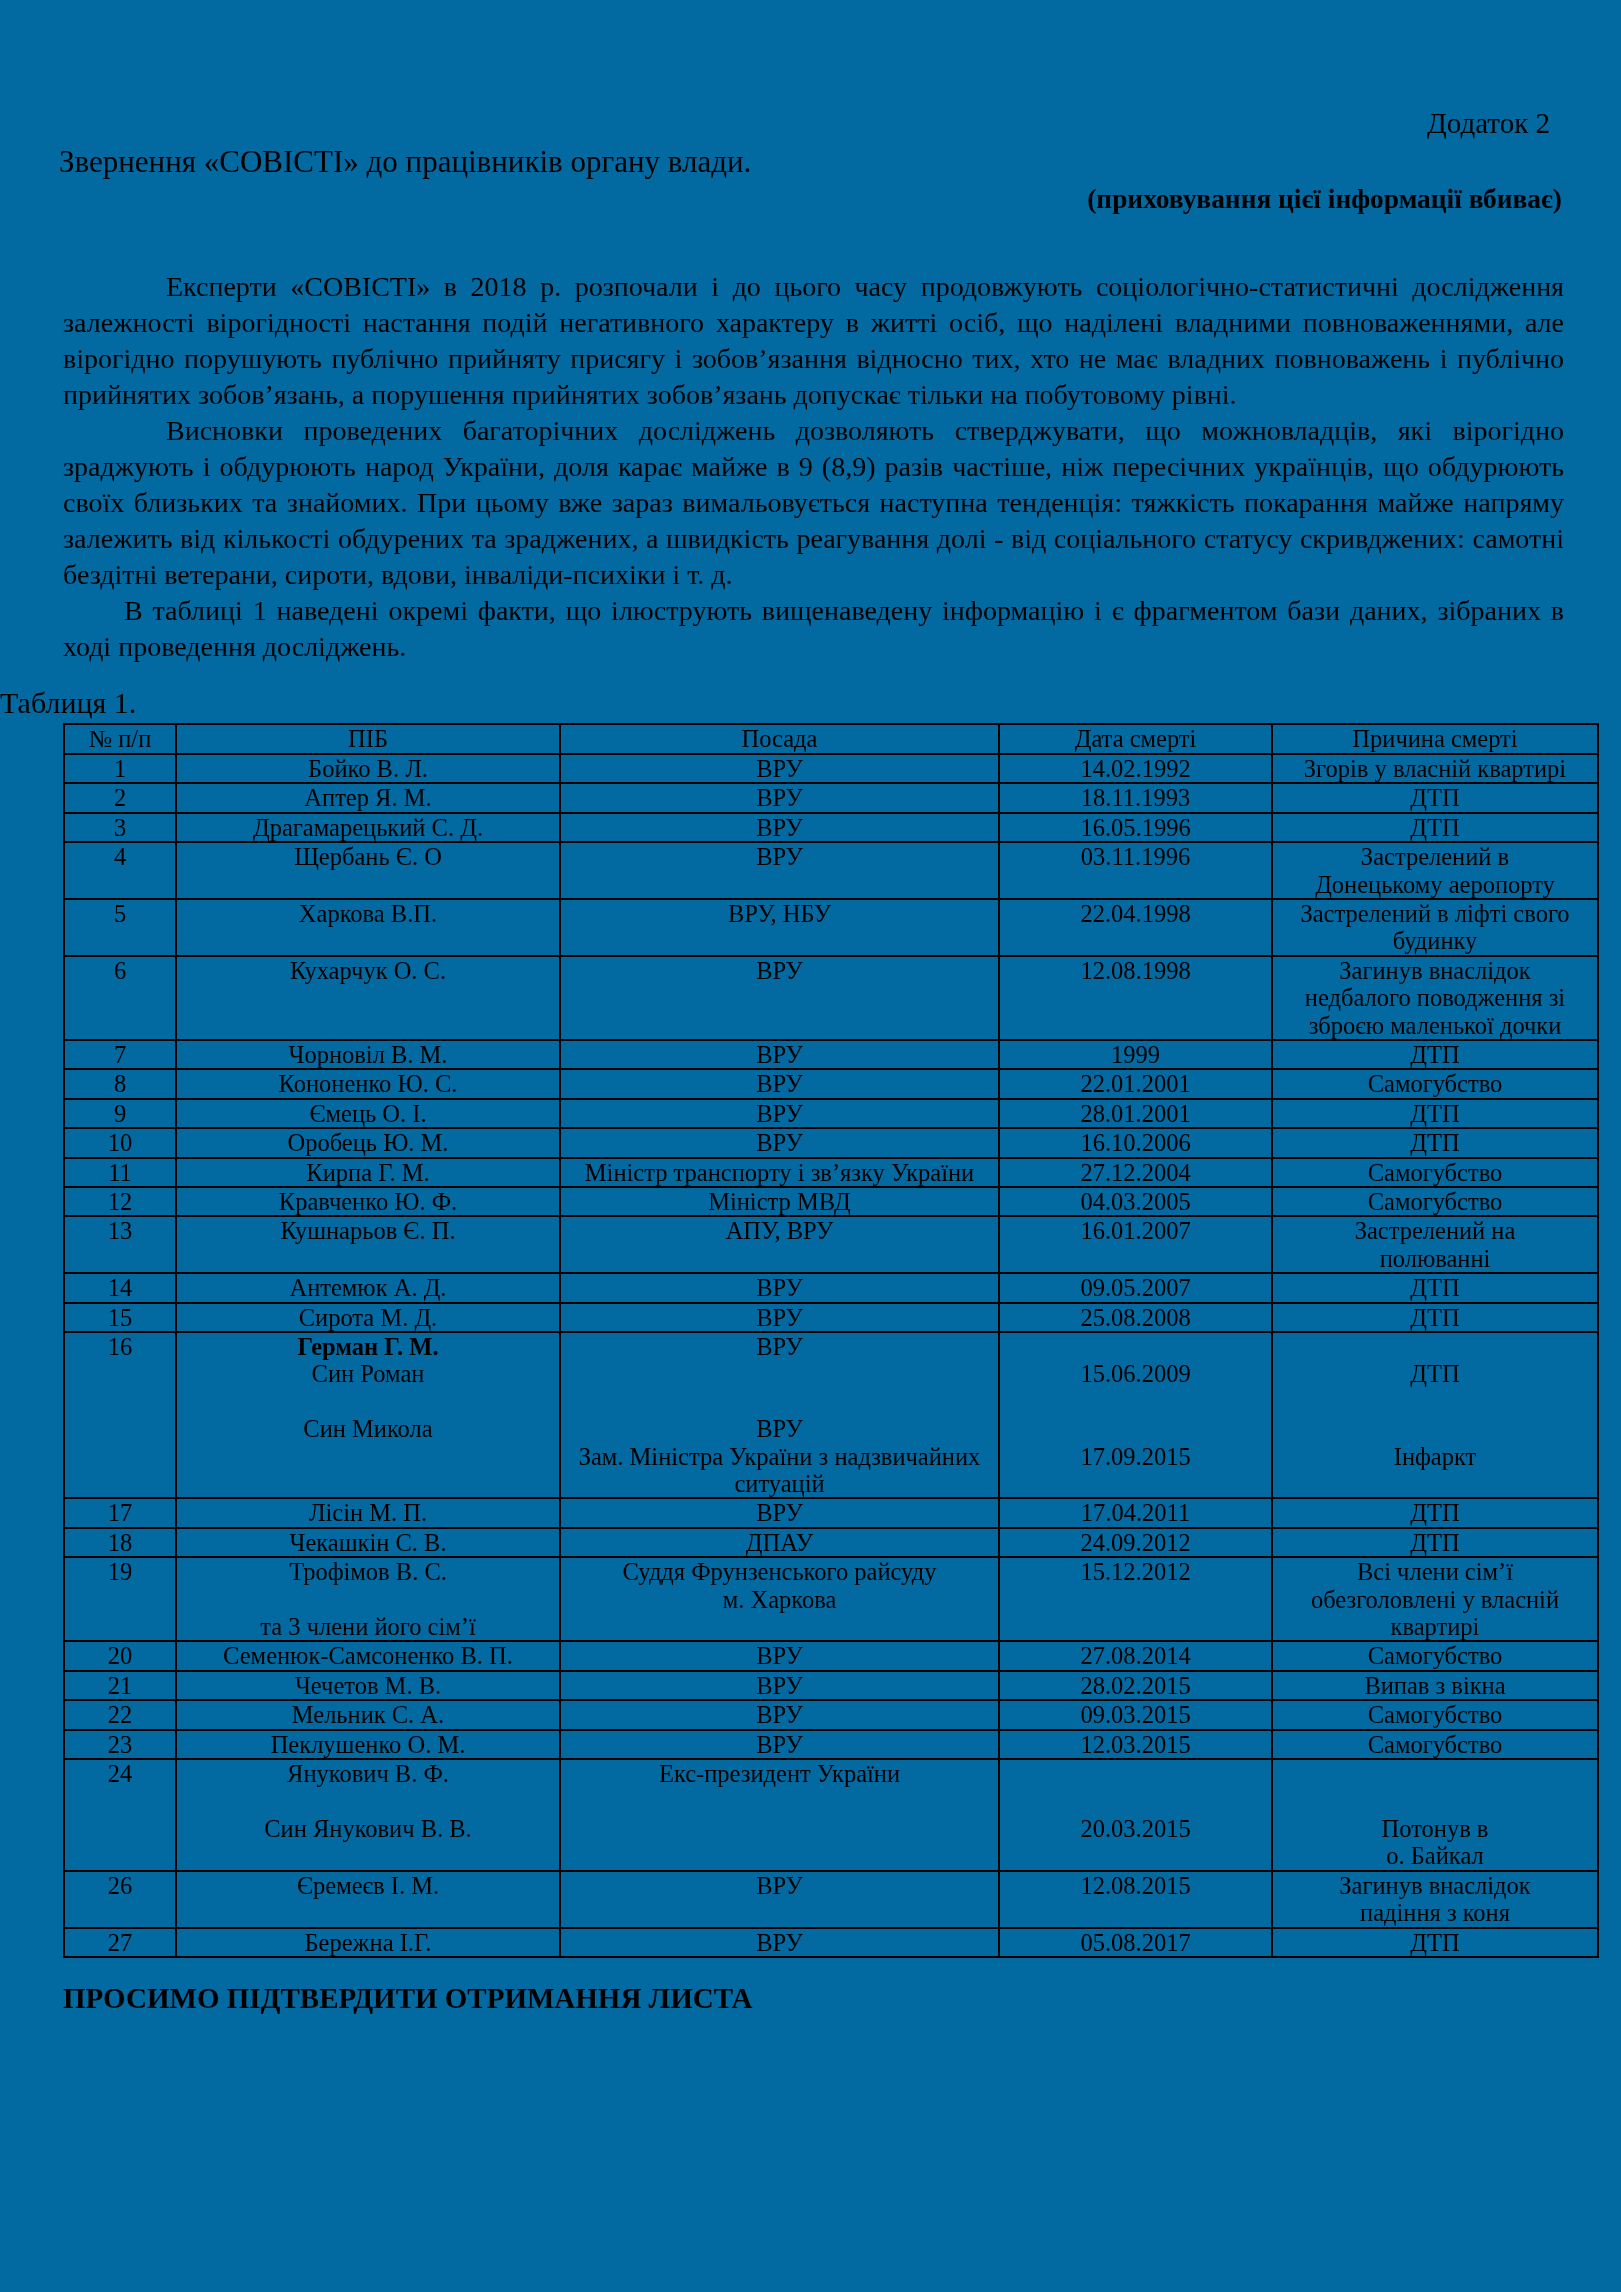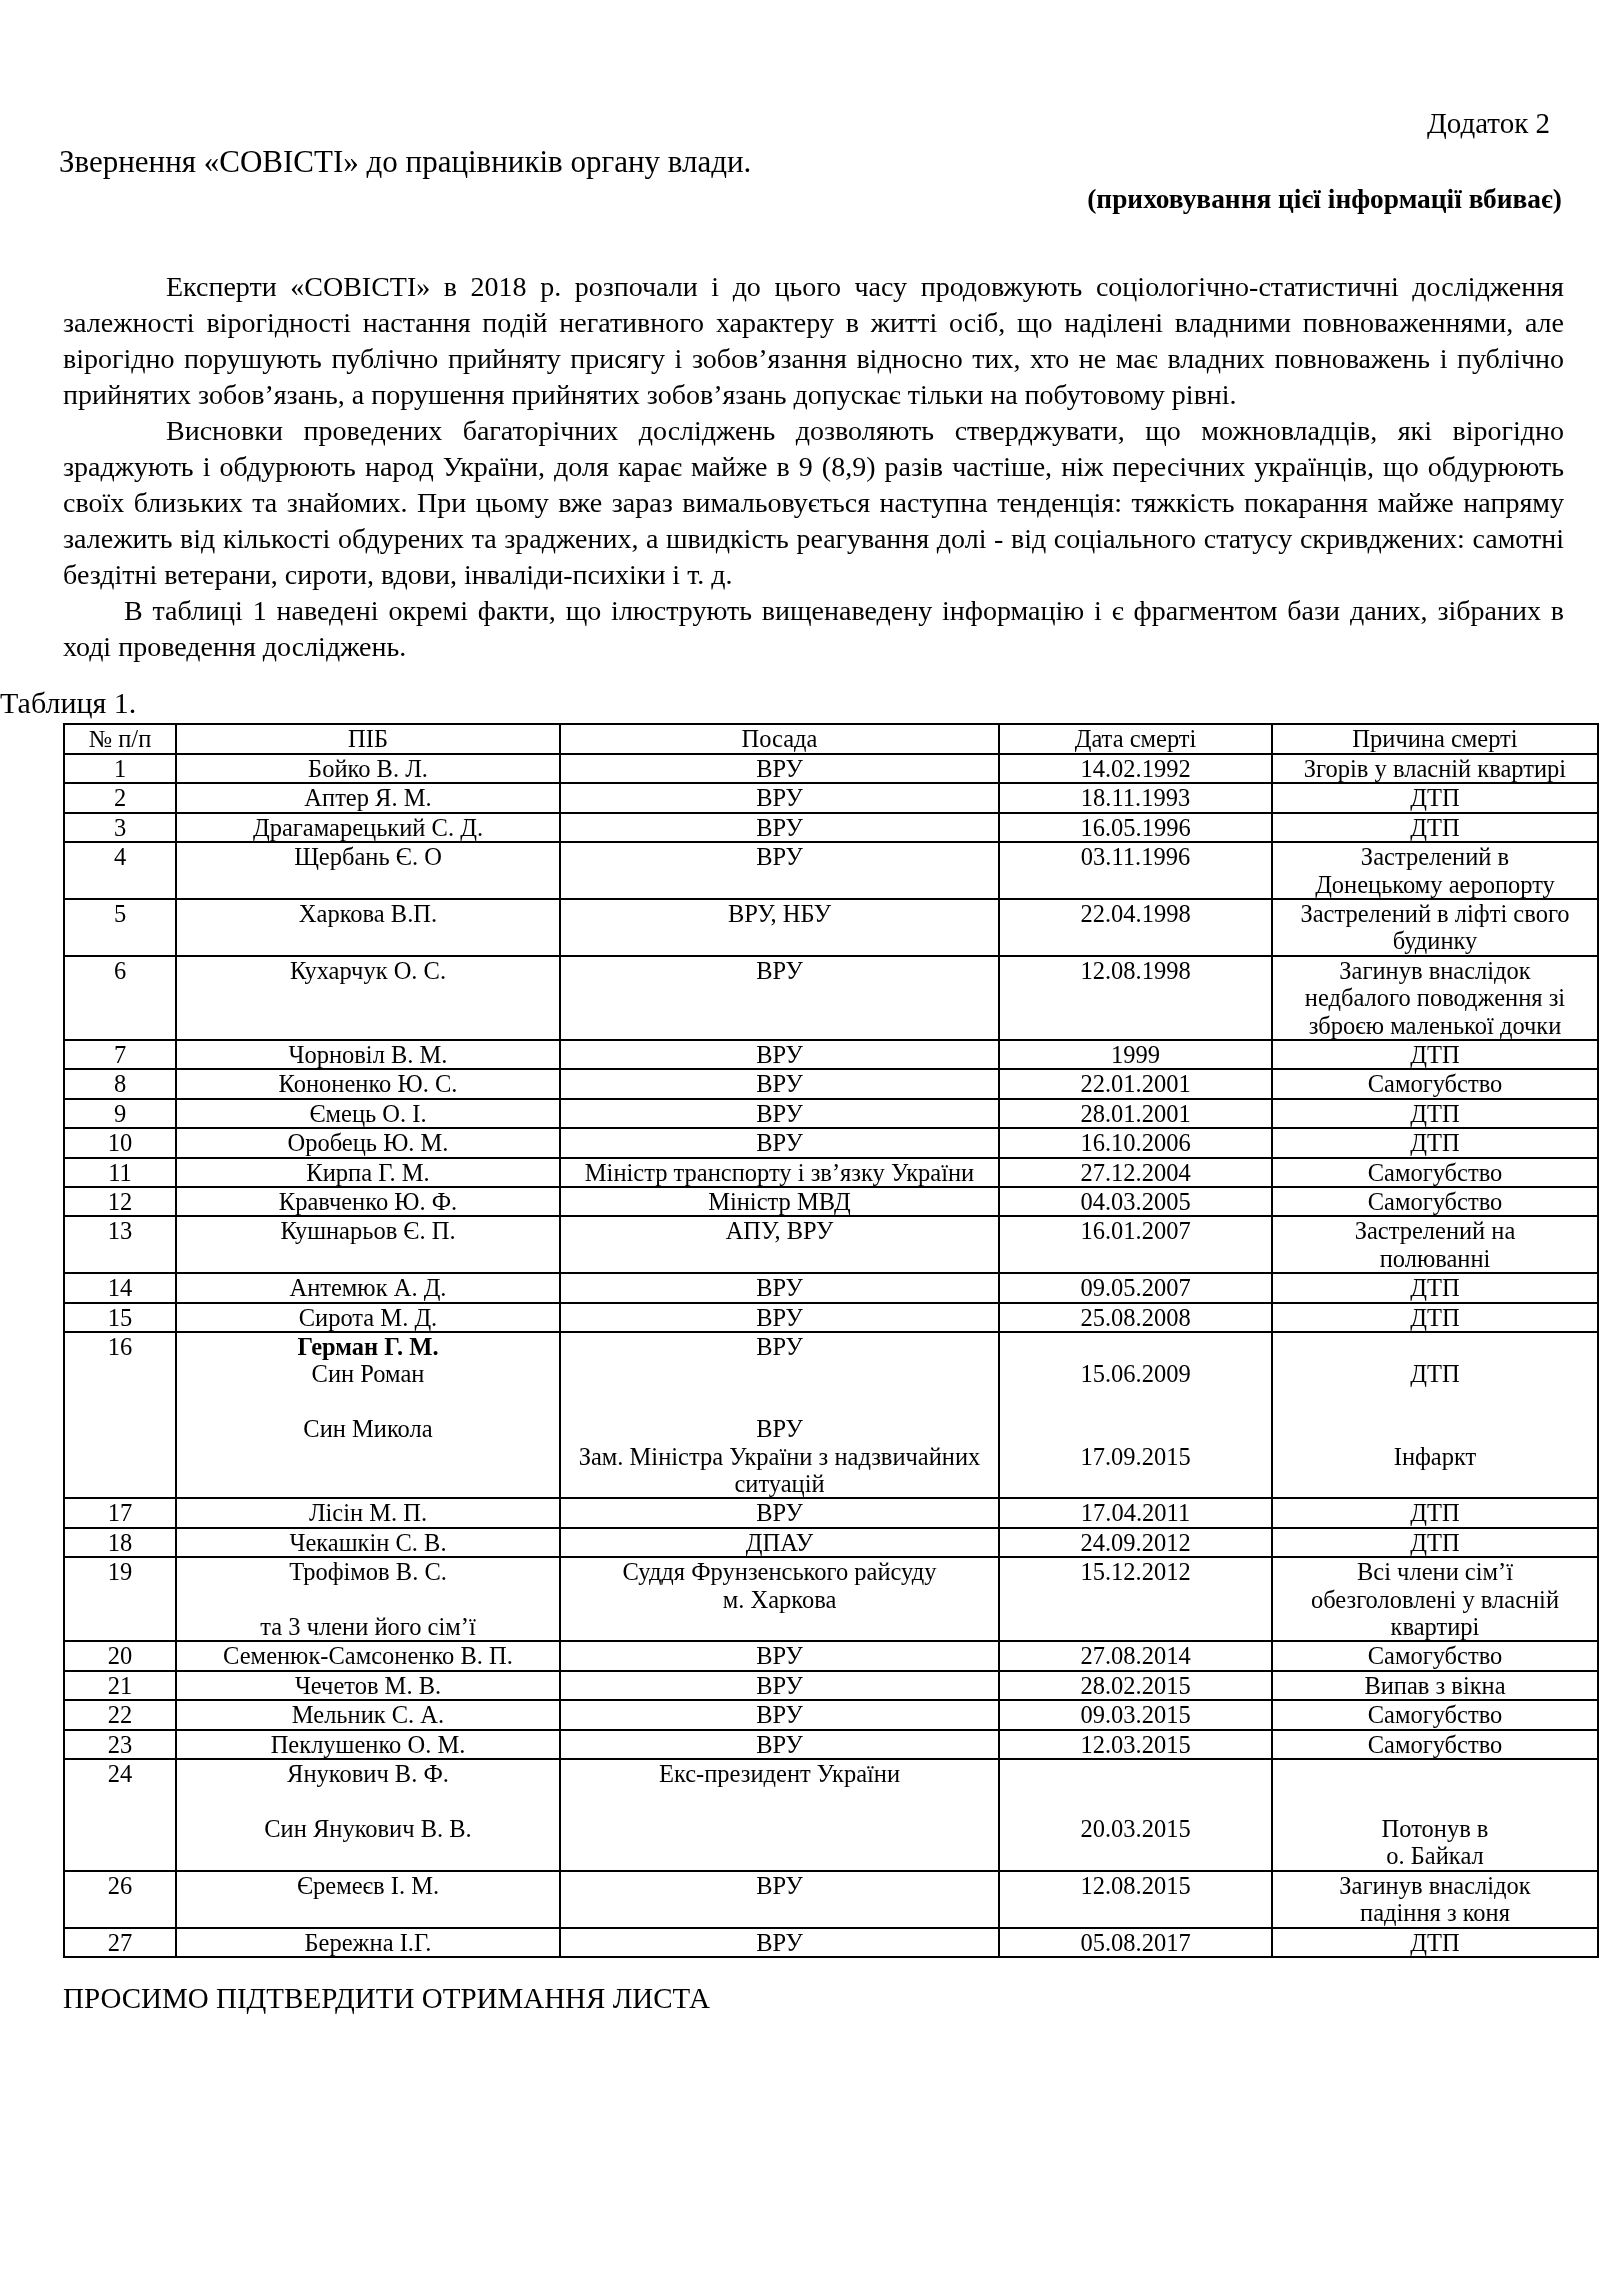--- a/index.html
+++ b/index.html
@@ -1,21 +1,21 @@
 <!DOCTYPE html>
 <html><head>
 <meta charset="utf-8">
 <style>
   html, body { margin: 0; padding: 0; background: #888; }
   .page {
     position: relative;
     width: 1621px;
     height: 2293px;
     margin: 0 auto;
-    background: #ffffff;
+    background: #0369a1;
     color: #000000;
     font-family: "Liberation Serif", "DejaVu Serif", serif;
     overflow: hidden;
   }
   .annex {
     padding-top: 106px;
     margin-right: 71px;
     text-align: right;
     font-size: 29px;
     line-height: 35px;
@@ -65,21 +65,21 @@
     text-align: center;
     vertical-align: top;
     padding: 0 3.9px;
     white-space: pre-line;
     overflow: hidden;
   }
   td .bold-line { font-weight: bold; }
   .footer {
     margin: 23.5px 0 0 63px;
     font-size: 29px;
-    font-weight: normal;
+    font-weight: bold;
     line-height: 35px;
   }
 </style>
 </head>
 <body>
 
 <div class="page">
 
   <div class="annex">Додаток 2</div>
 

